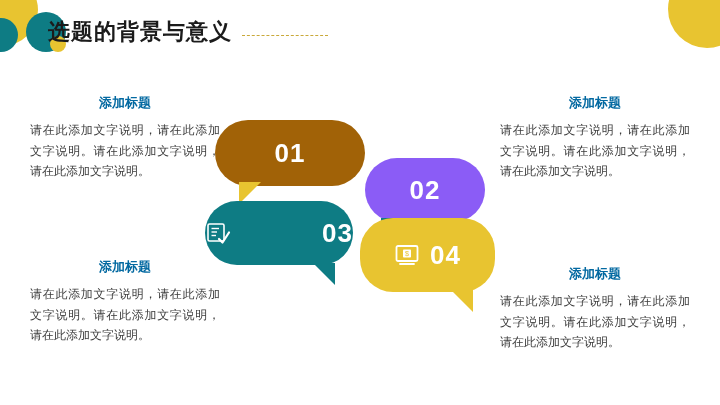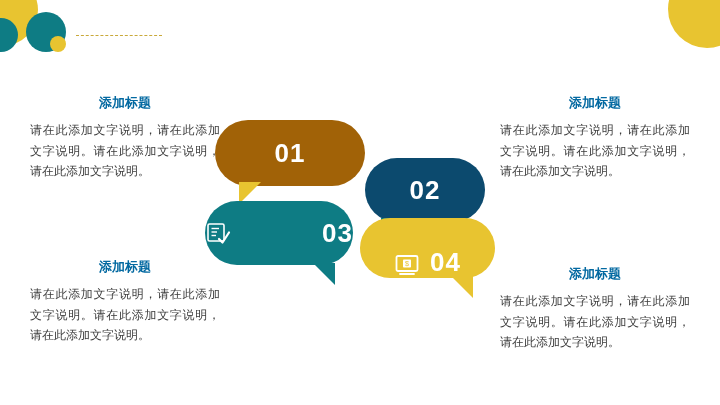--- a/index.html
+++ b/index.html
@@ -123,21 +123,21 @@
     bottom: -18px;
     border-left: 22px solid #e8c430;
     border-bottom: 22px solid transparent;
   }
 
   #bubble2 {
     left: 365px;
     top: 158px;
     width: 120px;
     height: 64px;
-    background: #0c4a6e;
+    background: #8b5cf6;
     border-radius: 32px;
   }
   #bubble2 .tail {
     left: 16px;
     bottom: -16px;
     border-left: 20px solid #0e7c84;
     border-bottom: 20px solid transparent;
   }
 
   #bubble3 {
@@ -153,24 +153,23 @@
     right: 18px;
     bottom: -20px;
     border-right: 22px solid #0e7c84;
     border-bottom: 22px solid transparent;
   }
 
   #bubble4 {
     left: 360px;
     top: 218px;
     width: 135px;
-    height: 60px;
+    height: 74px;
     background: #e8c430;
     border-radius: 33px;
-    align-items: flex-end;
   }
   #bubble4 .tail {
     right: 22px;
     bottom: -20px;
     border-right: 22px solid #e8c430;
     border-bottom: 22px solid transparent;
   }
 
   
   .txtblock {
@@ -201,20 +200,21 @@
 <body>
 
 <div class="corner-tl"></div>
 <div class="corner-tl2"></div>
 <div class="corner-tr"></div>
 
 <div class="title-wrap">
   <div class="title-dot">
     <div class="inner-dot"></div>
   </div>
+  <div class="title-text">选题的背景与意义</div>
   <div class="title-rule"></div>
 </div>
 
 <div class="bubble" id="bubble1">
   <span class="num">01</span>
   <span class="tail"></span>
 </div>
 
 <div class="bubble" id="bubble2">
   <span class="num">02</span>

